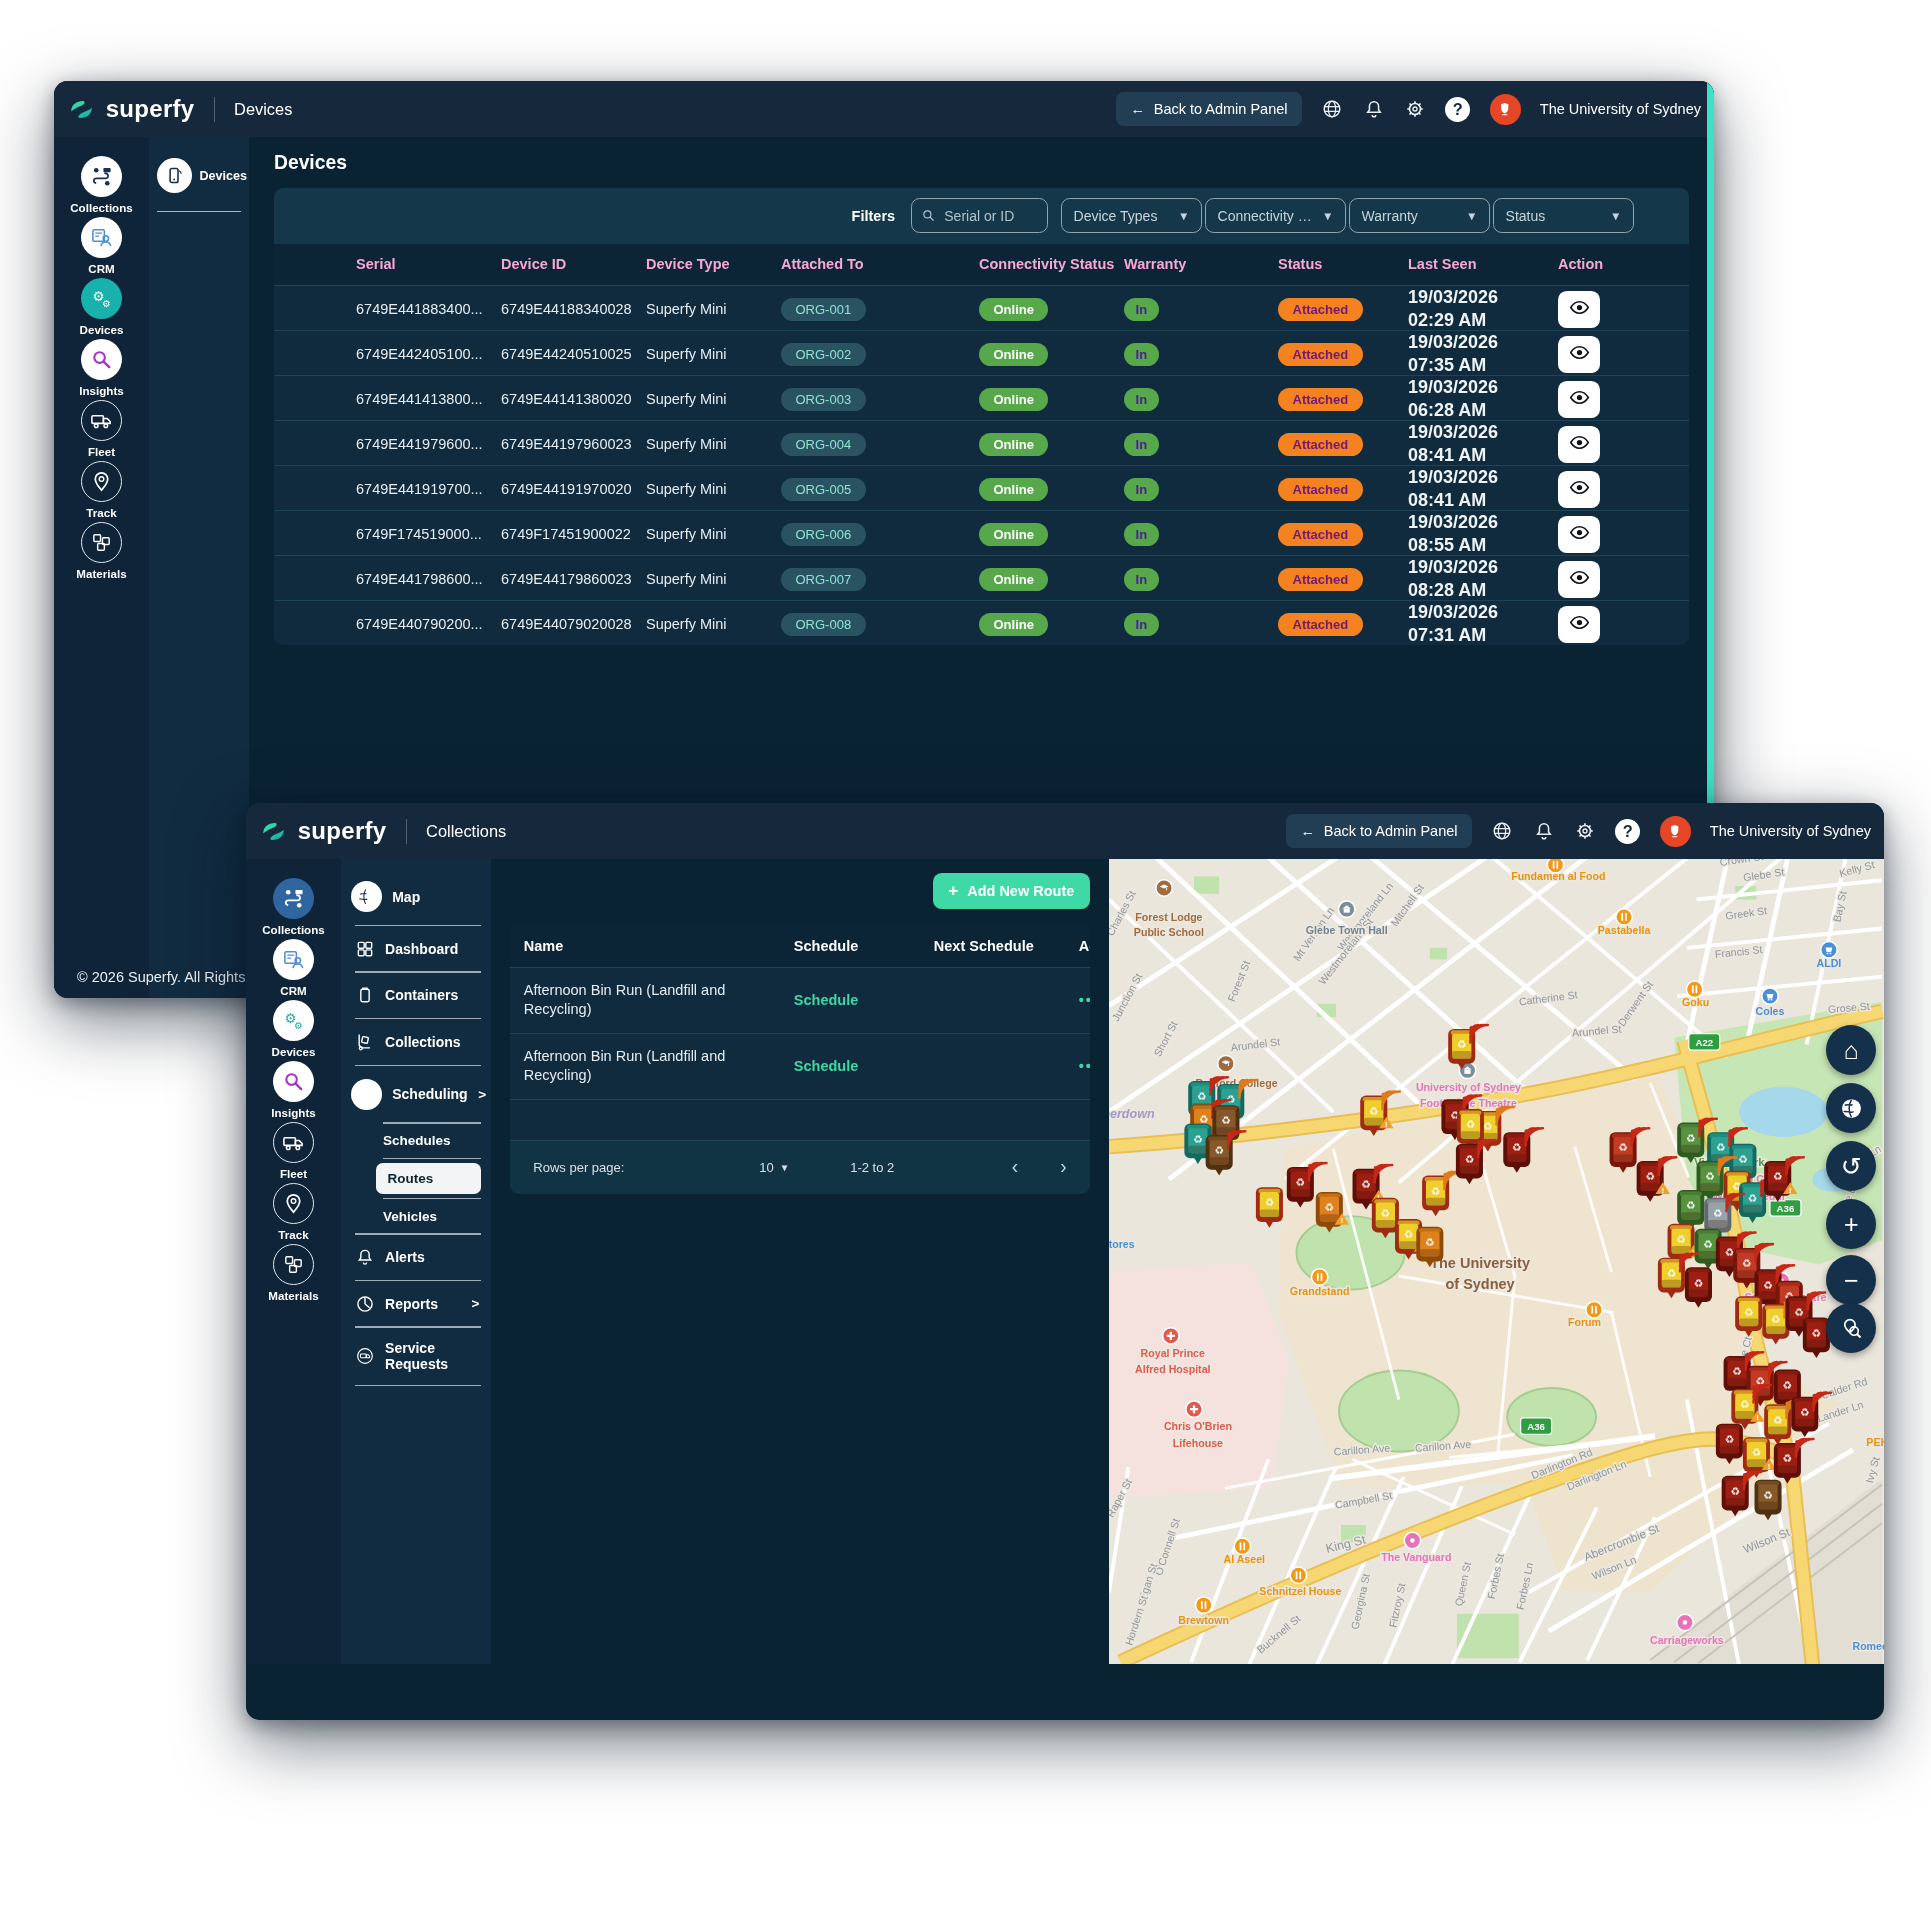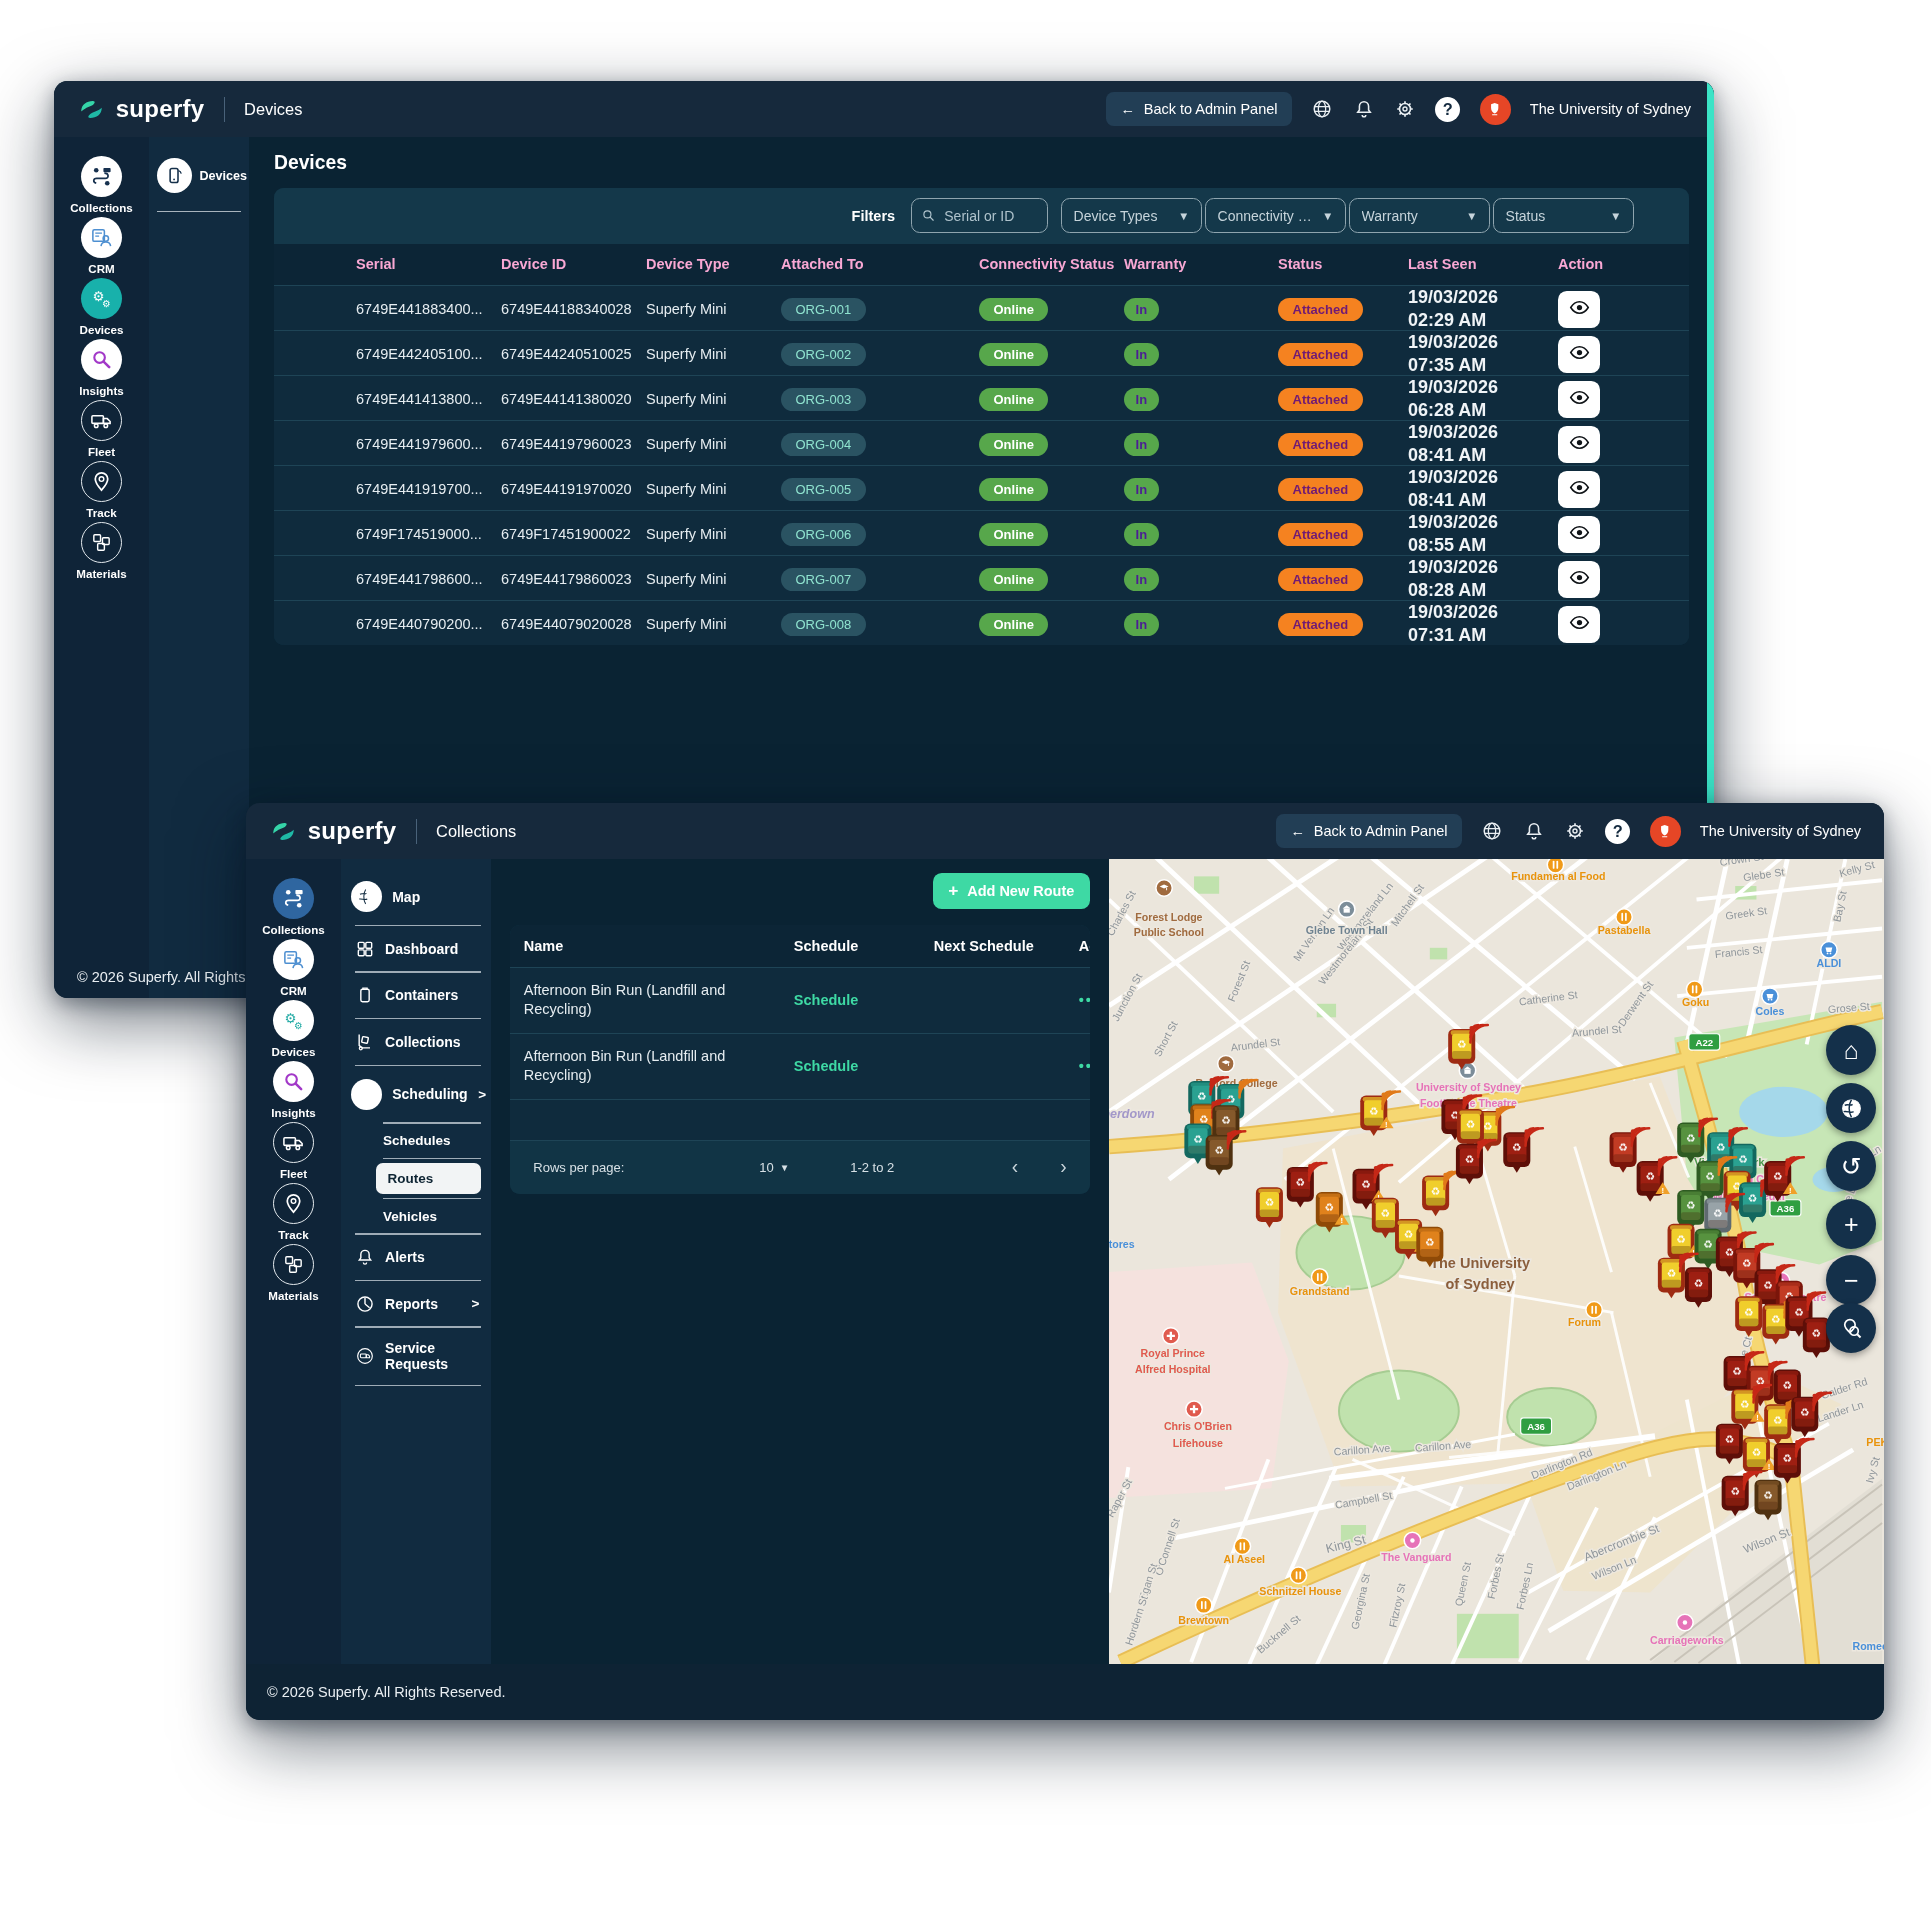--- a/index.html
+++ b/index.html
@@ -10,21 +10,21 @@
   }
   *{margin:0;padding:0;box-sizing:border-box;font-family:"Liberation Sans",sans-serif}
   html,body{width:1931px;height:1931px;background:#fff}
   #canvas{position:relative;width:1931px;height:1931px;overflow:hidden;background:#fff}
   .window{position:absolute;background:var(--main);border-radius:13.5px;overflow:hidden;
           box-shadow:0 23px 68px rgba(6,18,32,.55),0 5.8px 19.3px rgba(6,18,32,.35)}
   #back-window{left:54px;top:81px;width:1660px;height:917px}
   #back-window::after{content:"";position:absolute;top:0;right:0;bottom:0;width:6.8px;background:var(--strip)}
   #front-window{left:246px;top:803px;width:1638px;height:917px}
   
-  .hdr{height:56px;background:var(--hdr);display:flex;align-items:center;padding:0 23px;gap:11.6px}
+  .hdr{height:56px;background:var(--hdr);display:flex;align-items:center;padding:0 13px;gap:11.6px}
   .logo{display:flex;align-items:center;gap:9.7px}
   .logo svg{width:29px;height:29px}
   .brand{color:#fff;font-size:24px;font-weight:bold;letter-spacing:0.3px}
   .vdiv{width:1px;height:25px;background:#49627A;margin:0 7.7px}
   .appname{color:#fff;font-size:16.4px}
   .hdr-right{margin-left:auto;display:flex;align-items:center;gap:19.3px}
   .backbtn{display:flex;align-items:center;gap:8.7px;background:#223E55;color:#fff;font-size:14.5px;
            padding:8.7px 14.5px;border-radius:7.7px;border:none;cursor:pointer}
   .hicon{width:22px;height:22px;color:#E9EEF2}
   .help{width:25px;height:25px;border-radius:50%;background:#fff;color:#13293E;font-weight:bold;
@@ -1636,18 +1636,15 @@
           <div class="mapctl" style="top: 396px;">−</div>
           <div class="mapctl" style="top: 444px;">
             <svg viewBox="0 0 24 24" fill="none" stroke="currentColor">
               <path d="M10.5 3.5a5 5 0 0 1 5 5c0 3-5 7.5-5 7.5s-5-4.5-5-7.5a5 5 0 0 1 5-5z" fill="none" stroke="currentColor" stroke-width="1.6"></path>
               <circle cx="14.5" cy="14.5" r="4" fill="none" stroke="currentColor" stroke-width="1.6"></circle>
               <path d="M17.5 17.5l3.2 3.2" stroke="currentColor" stroke-width="1.9"></path>
             </svg>
           </div>
         </div>
     </div>
-    <div class="ffooter">
-        <span>© 2026 Superfy. All Rights Reserved.</span>
-      </div>
   </section>
 </div>
 
 
 </body></html>

